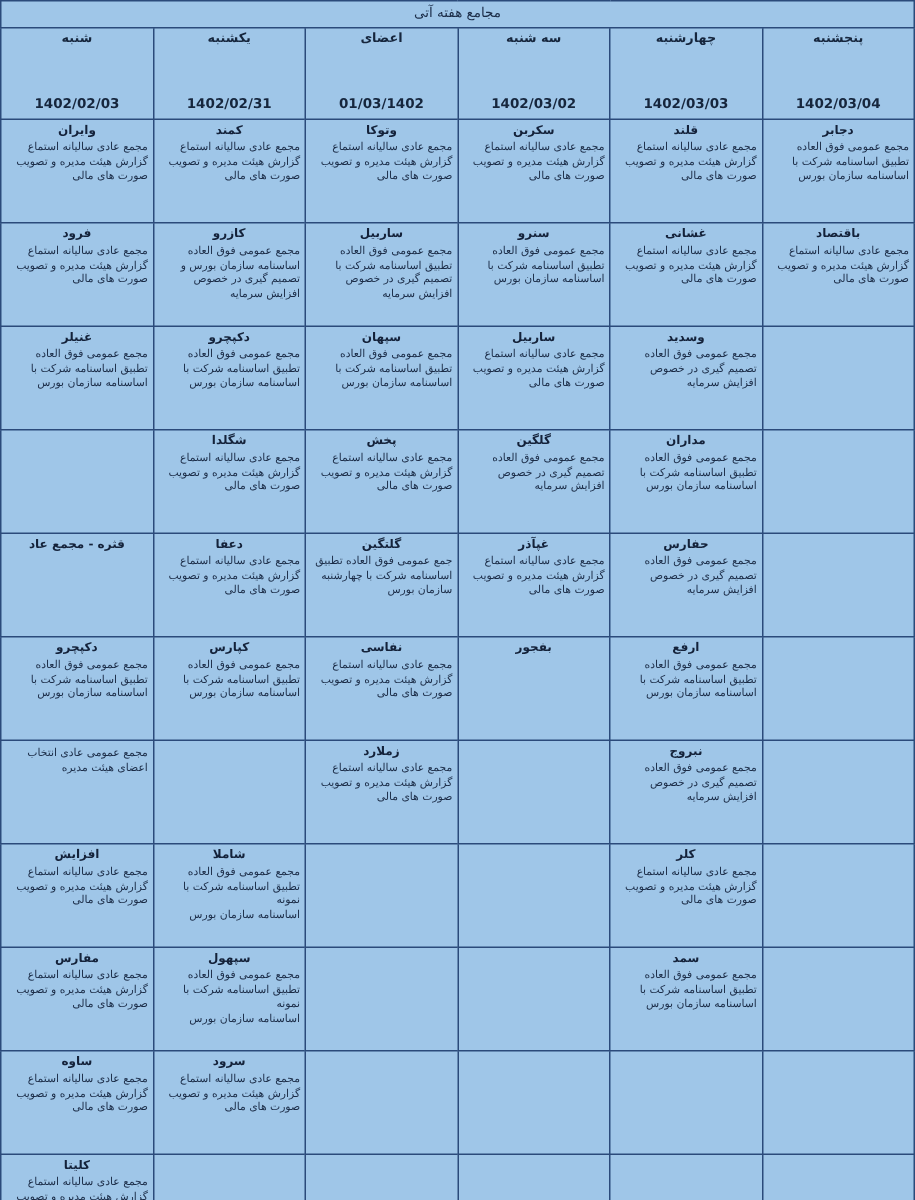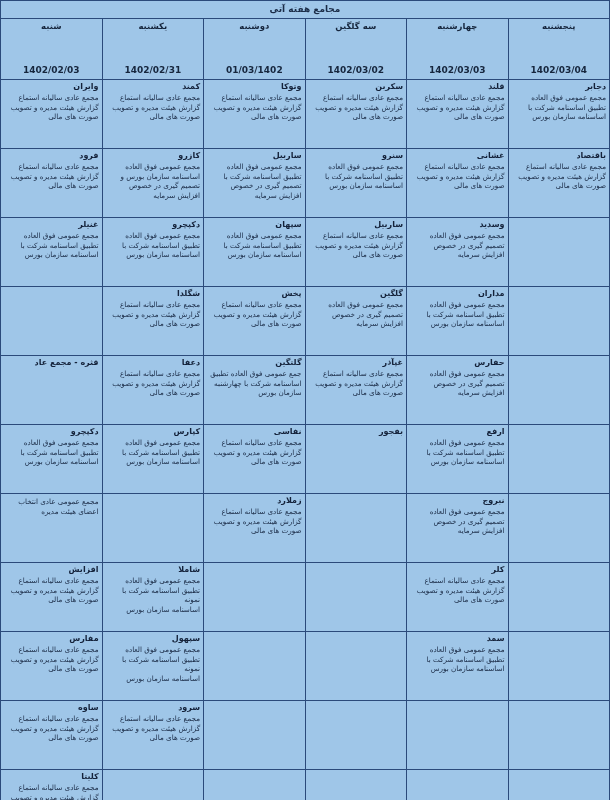--- a/index.html
+++ b/index.html
@@ -22,21 +22,21 @@
     width: 610px;
     table-layout: fixed;
     background: #9fc6e8;
   }
   table.cal col { width: 101px; }
   .title-row td {
     background: #9fc6e8;
     border: 1px solid #2b4a7a;
     text-align: center;
     font-size: 9px;
-    font-weight: bold;
+    font-weight: normal;
     color: #1b2c47;
     padding: 3px 2px 4px 2px;
     letter-spacing: 0;
   }
   .head-row td {
     background: #9fc6e8;
     border: 1px solid #2b4a7a;
     text-align: center;
     vertical-align: top;
     padding: 2px 2px 3px 2px;
@@ -61,21 +61,21 @@
     border: 1px solid #2b4a7a;
     vertical-align: top;
     padding: 2px 3px 4px 3px;
     height: 62px;
   }
   td.cell.empty { padding: 0; }
   .sym {
     font-size: 8px;
     font-weight: bold;
     color: #14223a;
-    text-align: right;
+    text-align: center;
     line-height: 10px;
     margin-bottom: 1px;
   }
   .desc {
     font-size: 7.2px;
     color: #1b2c47;
     line-height: 9.6px;
     white-space: pre-line;
   }
 </style>
@@ -99,25 +99,25 @@
       <tr class="head-row">
         <td>
           <div class="dayname">پنجشنبه</div>
           <div class="daydate">1402/03/04</div>
         </td>
         <td>
           <div class="dayname">چهارشنبه</div>
           <div class="daydate">1402/03/03</div>
         </td>
         <td>
-          <div class="dayname">سه گلگین</div>
+          <div class="dayname">سه شنبه</div>
           <div class="daydate">1402/03/02</div>
         </td>
         <td>
-          <div class="dayname">دوشنبه</div>
+          <div class="dayname">اعضای</div>
           <div class="daydate">01/03/1402</div>
         </td>
         <td>
           <div class="dayname">یکشنبه</div>
           <div class="daydate">1402/02/31</div>
         </td>
         <td>
           <div class="dayname">شنبه</div>
           <div class="daydate">1402/02/03</div>
         </td>

